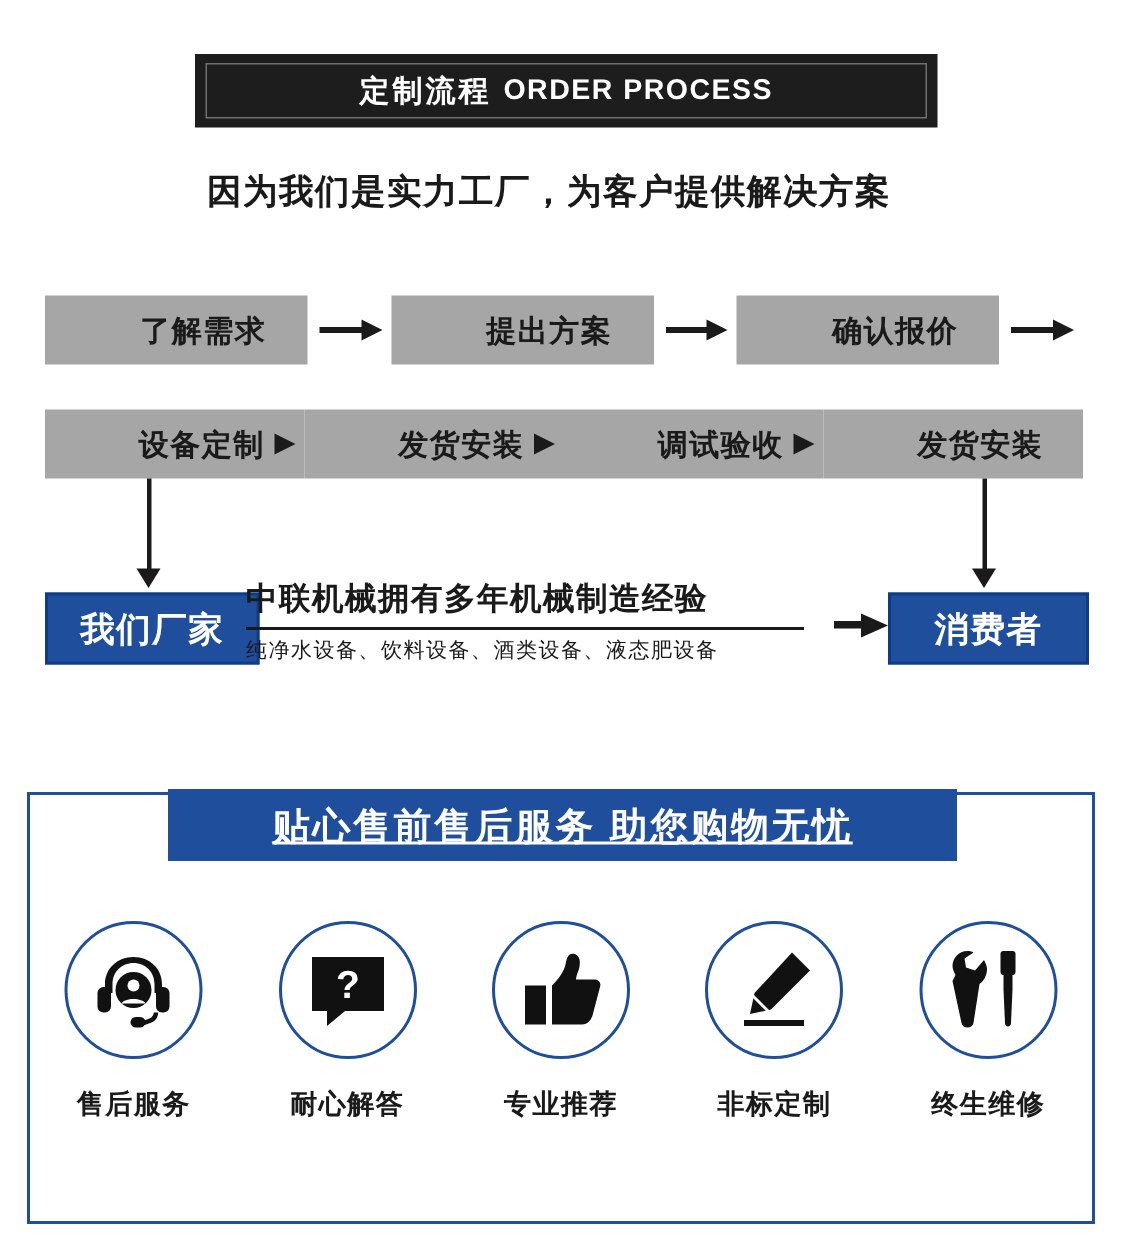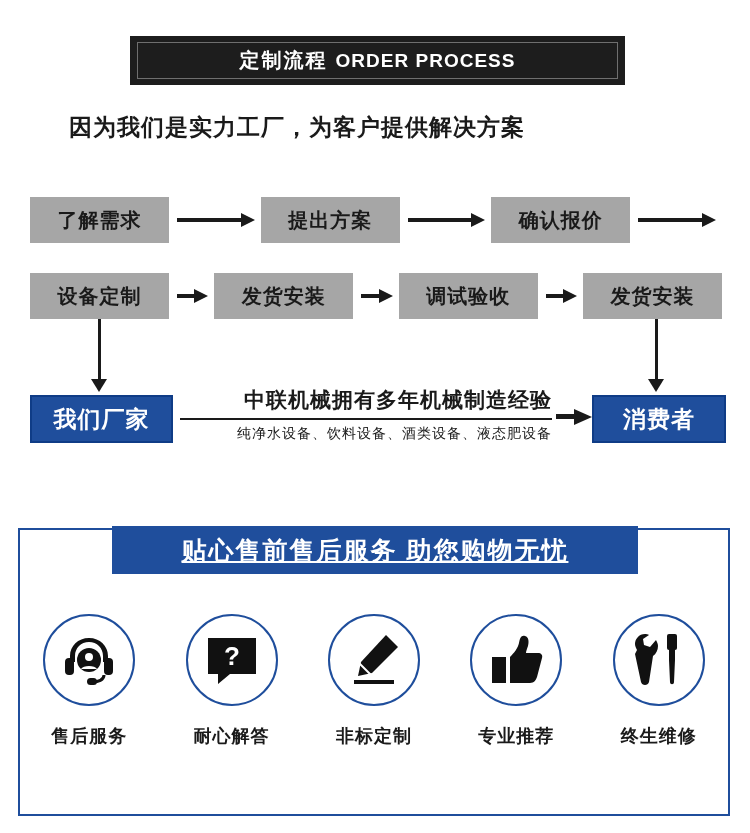--- a/index.html
+++ b/index.html
@@ -47,21 +47,21 @@
     font-size: 19px;
     font-weight: bold;
     letter-spacing: 1px;
   }
 
   .subtitle {
     position: absolute;
     left: 0;
     top: 112px;
     width: 594px;
-    text-align: center;
+    text-align: right;
     font-size: 23px;
     font-weight: bold;
     color: #1a1a1a;
     letter-spacing: 1px;
   }
 
   
   .flow-row {
     position: absolute;
     left: 30px;
@@ -77,20 +77,21 @@
     width: 139px;
     height: 46px;
     background: #a6a6a6;
     color: #1a1a1a;
     font-size: 20px;
     font-weight: bold;
     letter-spacing: 1px;
     display: flex;
     align-items: center;
     justify-content: center;
+    padding-left: 36px;
   }
   .arrow-gap {
     flex: 1;
     display: flex;
     align-items: center;
     justify-content: center;
   }
   .arrow-right {
     width: 100%;
     height: 14px;
@@ -150,24 +151,24 @@
     letter-spacing: 1px;
     display: flex;
     align-items: center;
     justify-content: center;
   }
   .blue-left { left: 30px; top: 395px; width: 139px; }
   .blue-right { left: 592px; top: 395px; width: 130px; }
 
   .mid-text-wrap {
     position: absolute;
-    left: 180px;
+    left: 164px;
     top: 385px;
     width: 372px;
-    text-align: right;
+    text-align: left;
   }
   .mid-text-main {
     font-size: 21px;
     font-weight: bold;
     color: #1a1a1a;
     letter-spacing: 1px;
     line-height: 30px;
   }
   .mid-divider {
     width: 100%;
@@ -375,37 +376,37 @@
       <svg width="56" height="52" viewBox="0 0 56 52" aria-hidden="true">
         <path d="M4 4h48v36H26l-12 10V40H4z" fill="#111"></path>
         <text x="28" y="31" font-family="Liberation Sans, sans-serif" font-size="26" font-weight="bold" fill="#fff" text-anchor="middle">?</text>
       </svg>
     </div>
     <div class="service-label">耐心解答</div>
   </div>
 
   <div class="service-item">
     <div class="circle">
+      <svg width="56" height="54" viewBox="0 0 56 54" aria-hidden="true">
+        <rect x="4" y="24" width="14" height="26" fill="#111"></rect>
+        <path d="M22 24c4-4 8-9 9-14 1-5 2-8 6-7 4 1 4 6 3 10-1 3-2 5-2 7h12c3 0 5 2 4 5l-5 19c-1 3-3 6-7 6H22z" fill="#111"></path>
+      </svg>
+    </div>
+    <div class="service-label">专业推荐</div>
+  </div>
+
+  <div class="service-item">
+    <div class="circle">
       <svg width="56" height="56" viewBox="0 0 56 56" aria-hidden="true">
         <path d="M40 3l12 12-26 26-14 3 3-14z" fill="#111"></path>
         <path d="M12 30l14 14" stroke="#fff" stroke-width="2"></path>
         <rect x="8" y="48" width="40" height="4" fill="#111"></rect>
       </svg>
     </div>
     <div class="service-label">非标定制</div>
-  </div>
-
-  <div class="service-item">
-    <div class="circle">
-      <svg width="56" height="54" viewBox="0 0 56 54" aria-hidden="true">
-        <rect x="4" y="24" width="14" height="26" fill="#111"></rect>
-        <path d="M22 24c4-4 8-9 9-14 1-5 2-8 6-7 4 1 4 6 3 10-1 3-2 5-2 7h12c3 0 5 2 4 5l-5 19c-1 3-3 6-7 6H22z" fill="#111"></path>
-      </svg>
-    </div>
-    <div class="service-label">专业推荐</div>
   </div>
 
   <div class="service-item">
     <div class="circle">
       <svg width="56" height="56" viewBox="0 0 56 56" aria-hidden="true">
         <path d="M14 2c-6 0-10 5-10 10 0 2 1 4 2 6l-2 4 6 28c1 4 7 4 8 0l4-26c3-2 5-6 5-10 0-2-1-4-2-6l-6 7-6-2-1-6 6-4c-1-1-3-1-4-1z" fill="#111"></path>
         <rect x="36" y="2" width="10" height="16" rx="2" fill="#111"></rect>
         <rect x="38" y="18" width="6" height="10" fill="#111"></rect>
         <path d="M38 28h6l-1 22c0 3-4 3-4 0z" fill="#111"></path>
       </svg>

